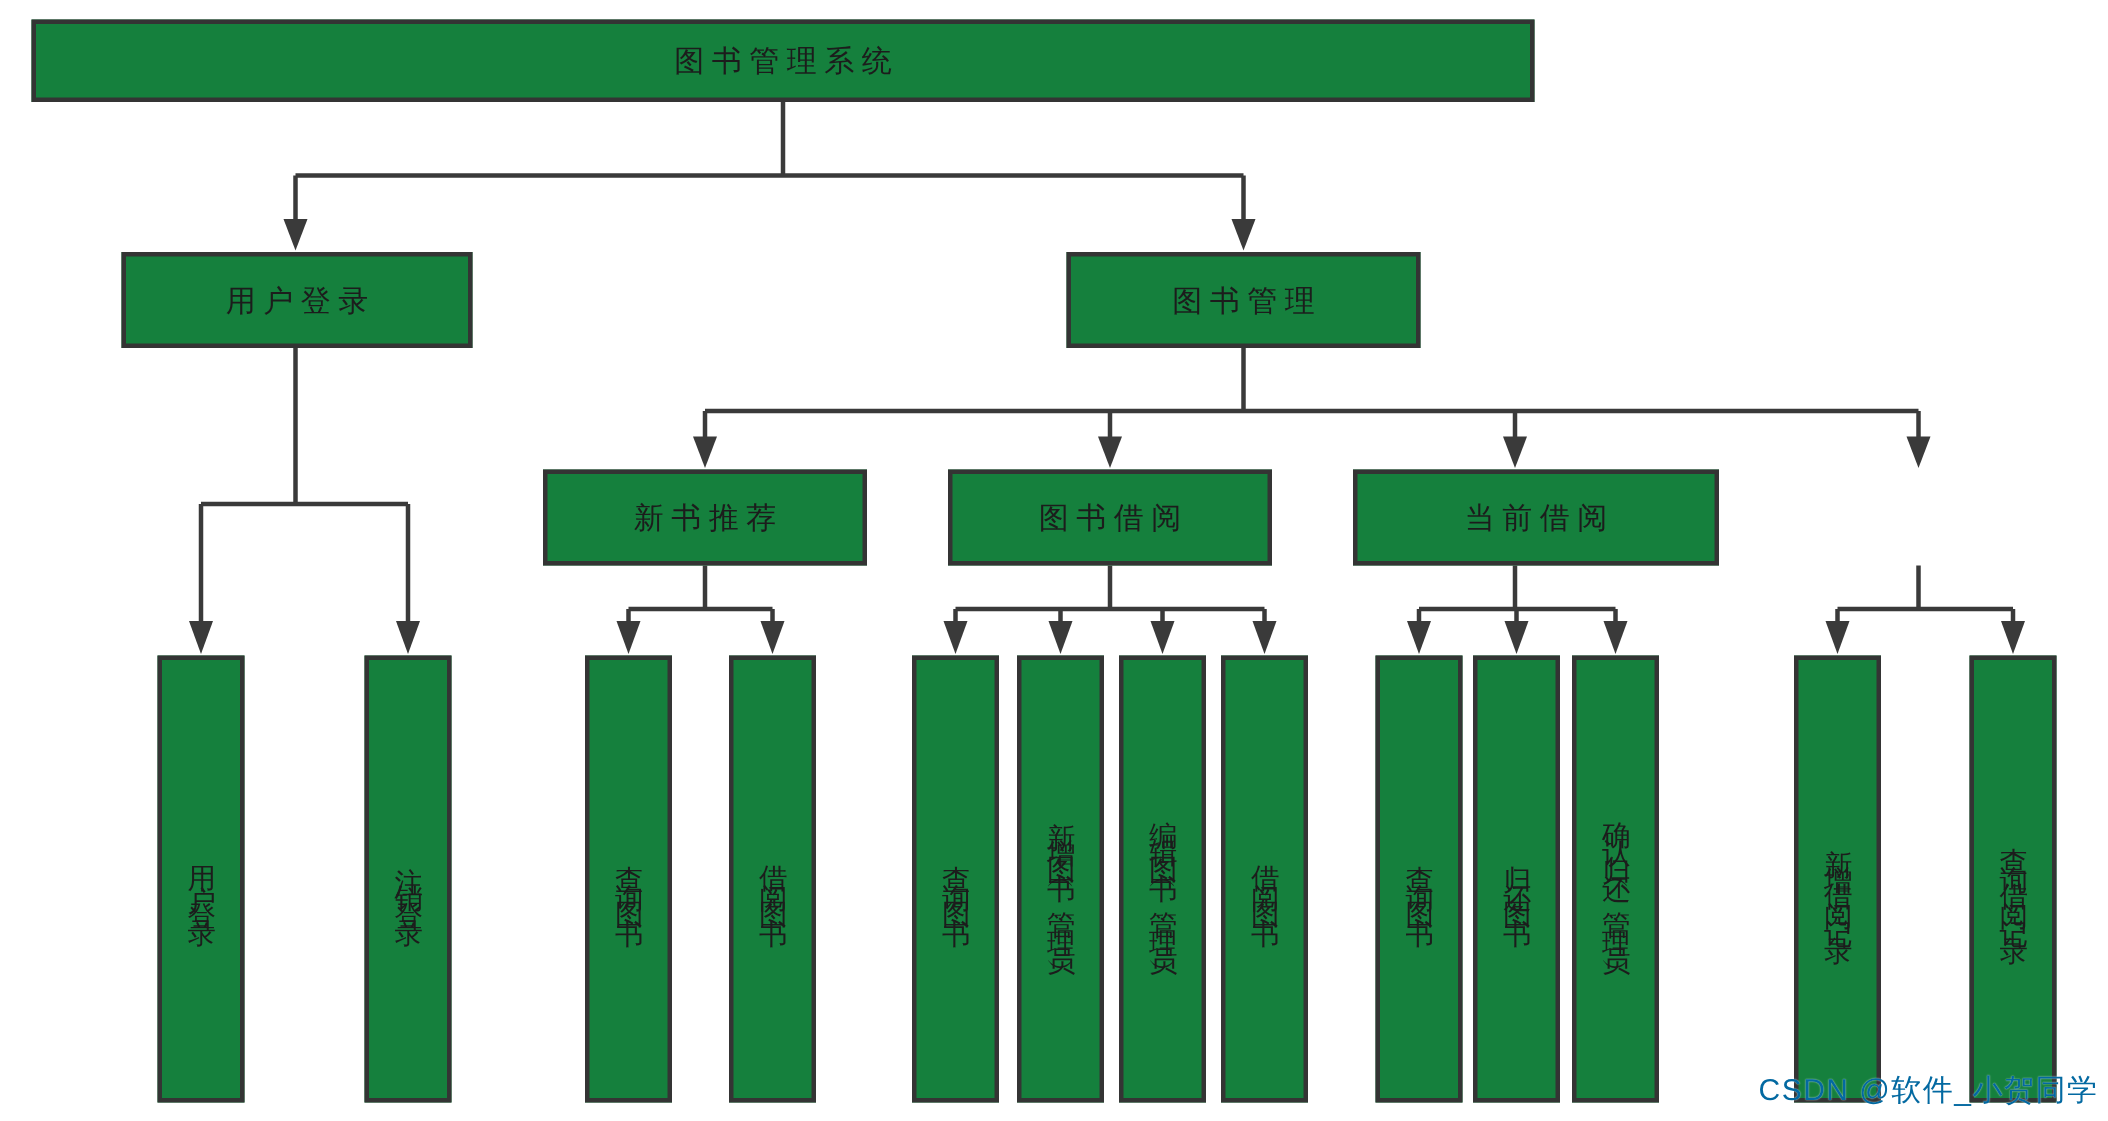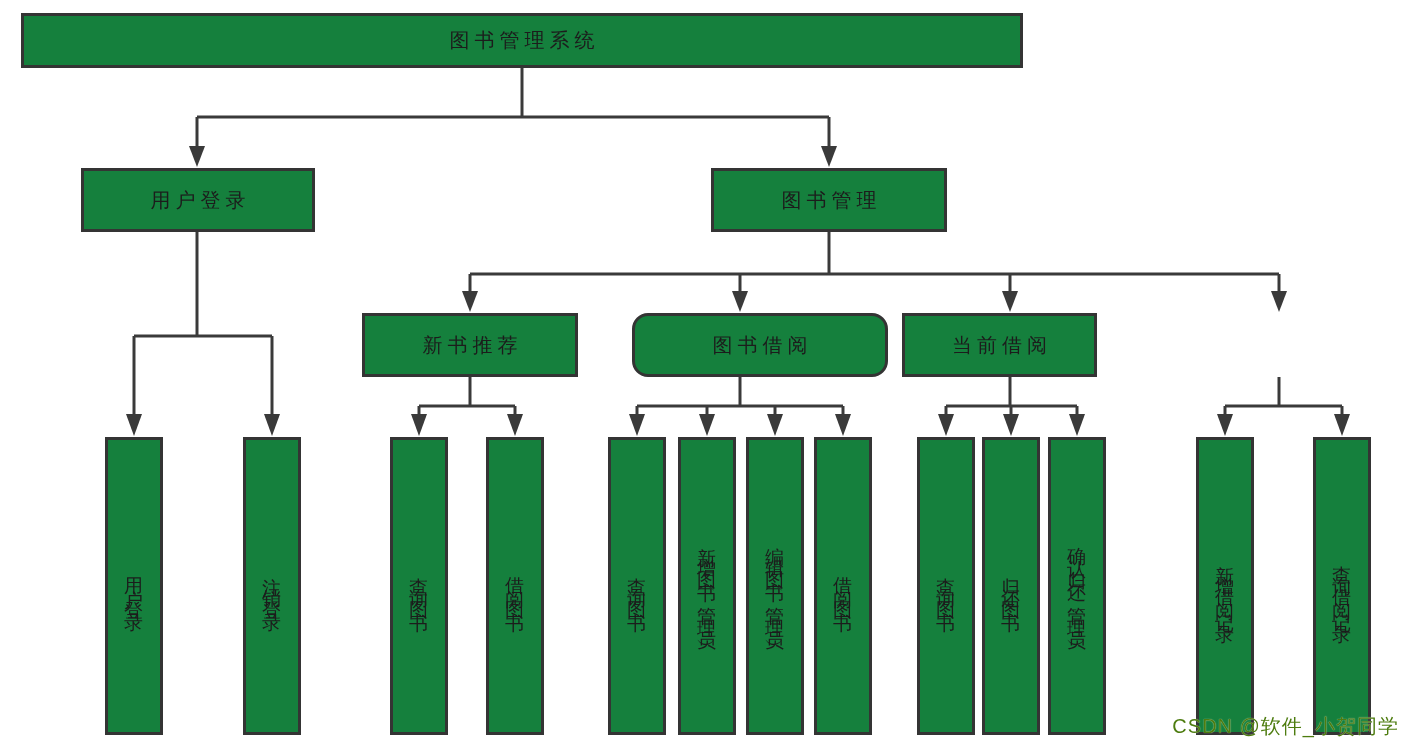--- a/index.html
+++ b/index.html
@@ -40,21 +40,21 @@
     letter-spacing: 12px;
     line-height: 1;
   }
   .vbox span { display: block; }
   #watermark {
     position: absolute;
     right: 6px;
     bottom: 7px;
     font-size: 20px;
     letter-spacing: 1px;
-    color: #4d7c0f;
+    color: #0369a1;
     text-shadow: 0 0 1px rgba(255,255,255,0.8);
     z-index: 5;
     white-space: nowrap;
   }
 </style>
 </head>
 <body>
 
 <div id="stage">
 
@@ -148,24 +148,24 @@
   <div class="box hbox" style="left:81px; top:168px; width:234px; height:64px;">
     <span>用户登录</span>
   </div>
   <div class="box hbox" style="left:711px; top:168px; width:236px; height:64px;">
     <span>图书管理</span>
   </div>
 
   <div class="box hbox" style="left:362px; top:313px; width:216px; height:64px;">
     <span>新书推荐</span>
   </div>
-  <div class="box hbox" style="left:632px; top:313px; width:256px; height:64px;border-radius:16px;">
+  <div class="box hbox" style="left:632px; top:313px; width:216px; height:64px;">
     <span>图书借阅</span>
   </div>
-  <div class="box hbox" style="left:902px; top:313px; width:195px; height:64px;">
+  <div class="box hbox" style="left:902px; top:313px; width:244px; height:64px;">
     <span>当前借阅</span>
   </div>
 
   <div class="box vbox" style="left:105px; top:437px; width:58px; height:298px;">
     <span>用户登录</span>
   </div>
   <div class="box vbox" style="left:243px; top:437px; width:58px; height:298px;">
     <span>注销登录</span>
   </div>
 

